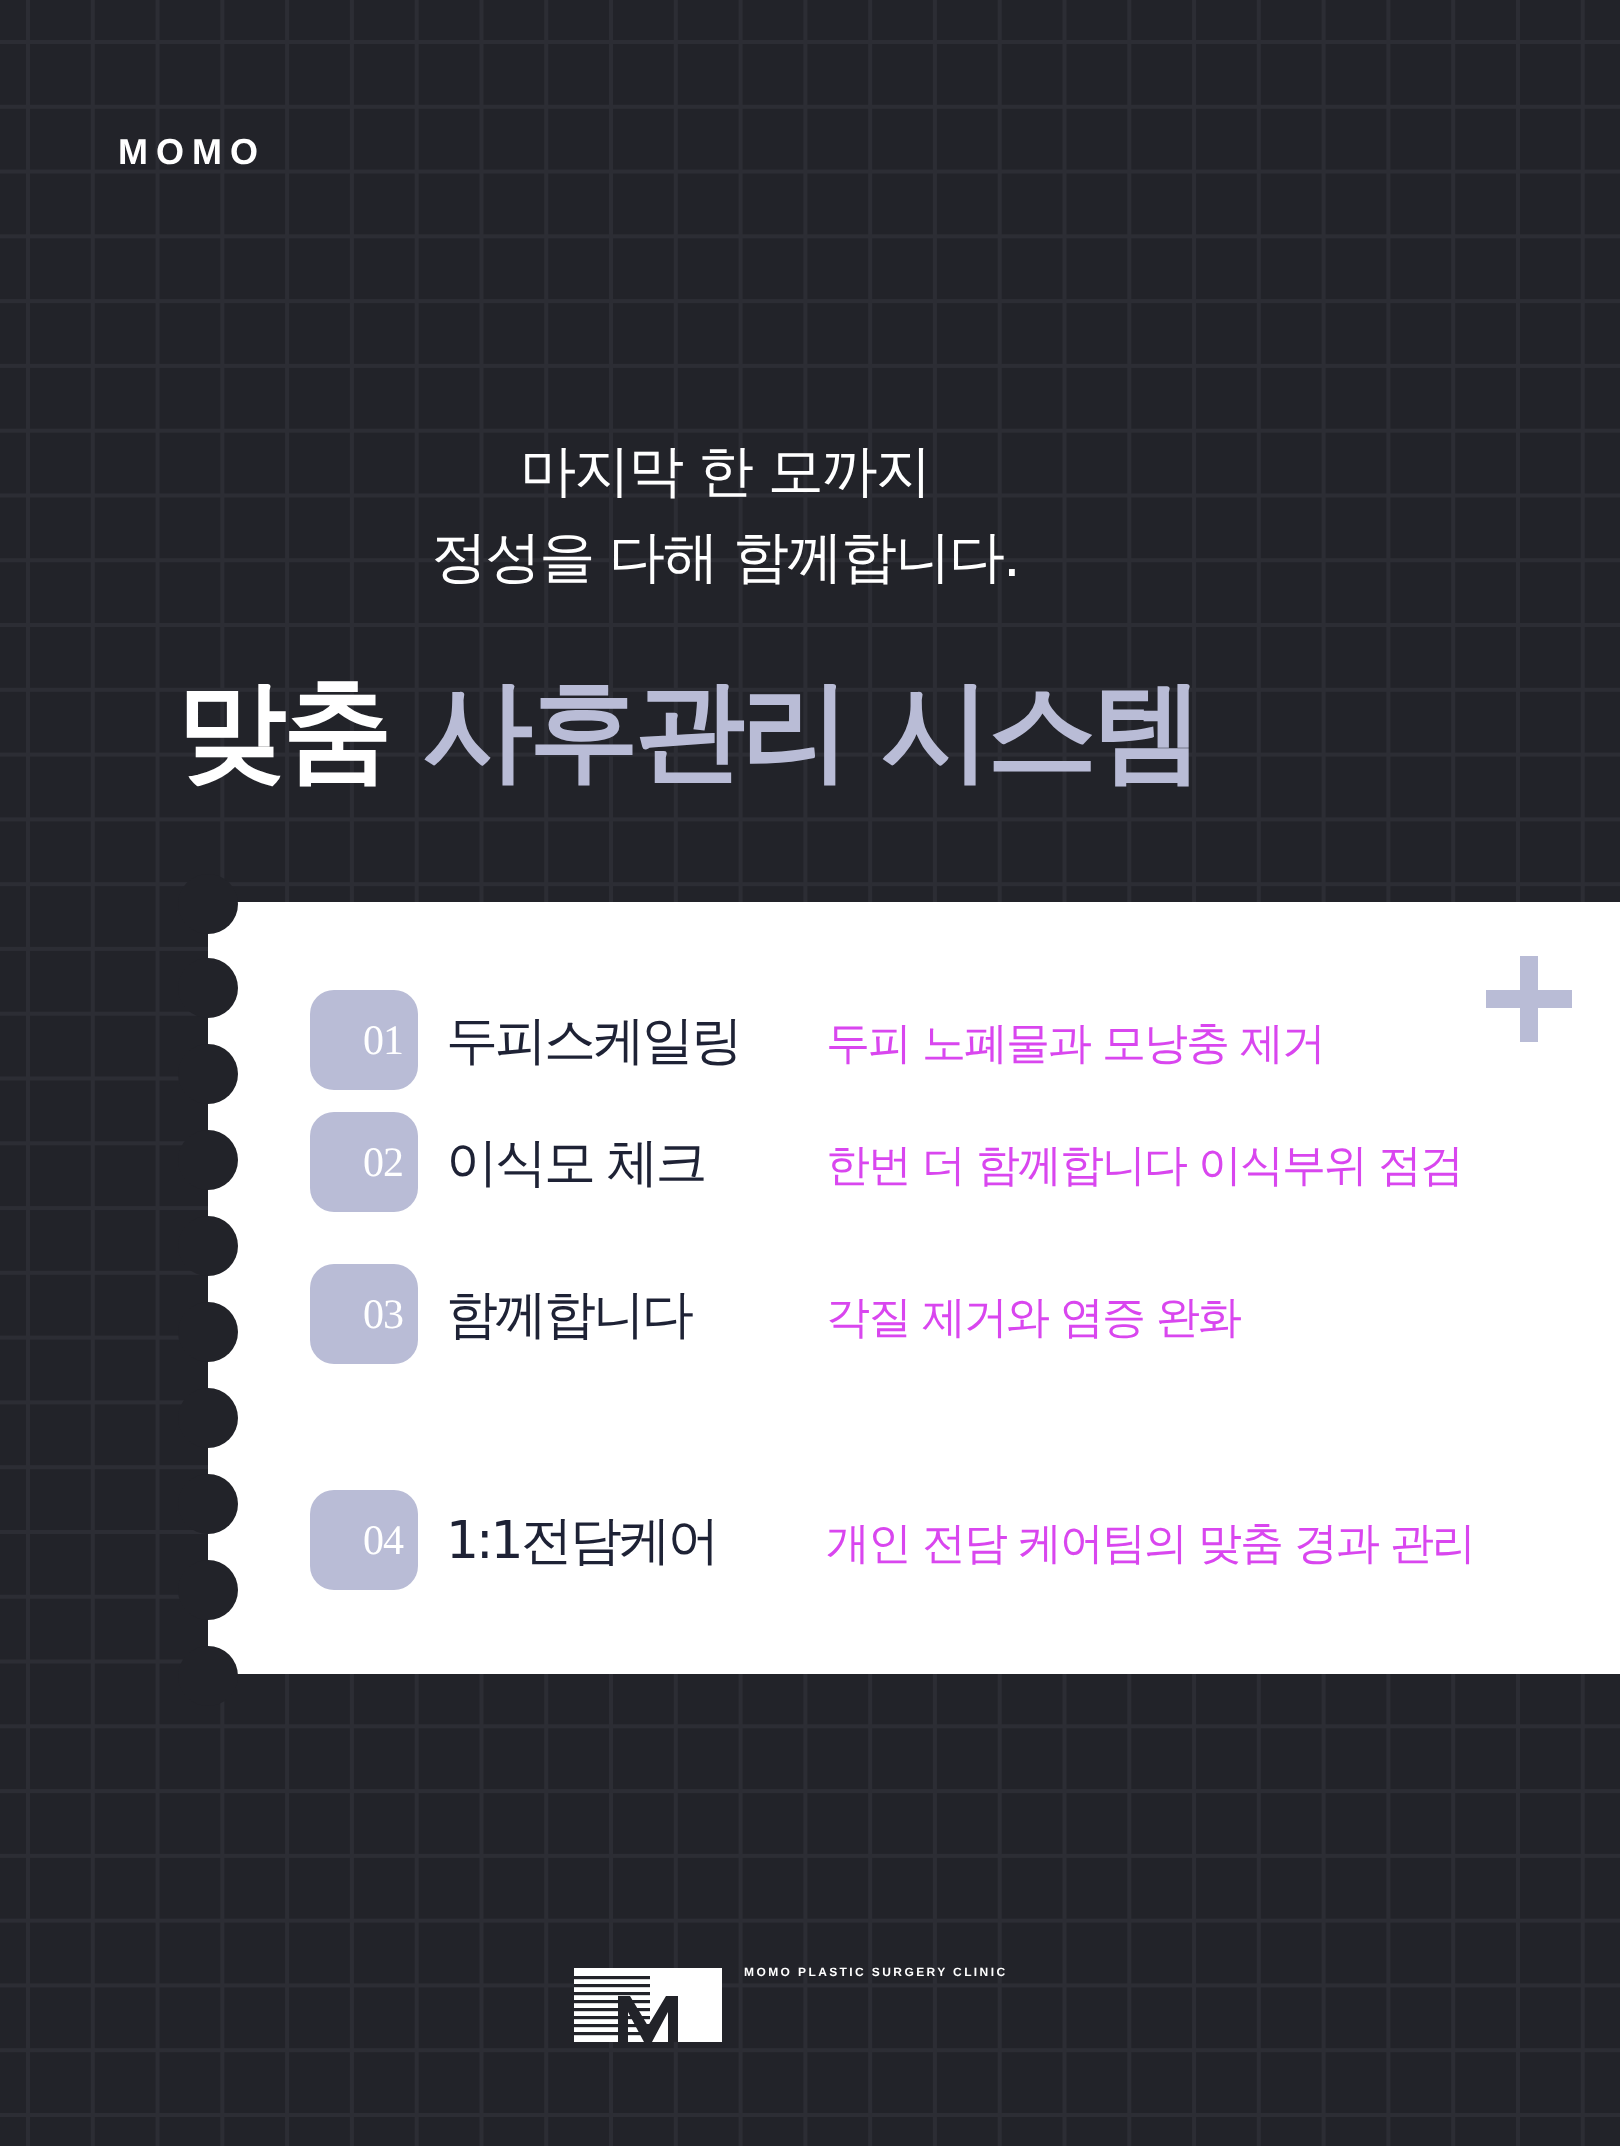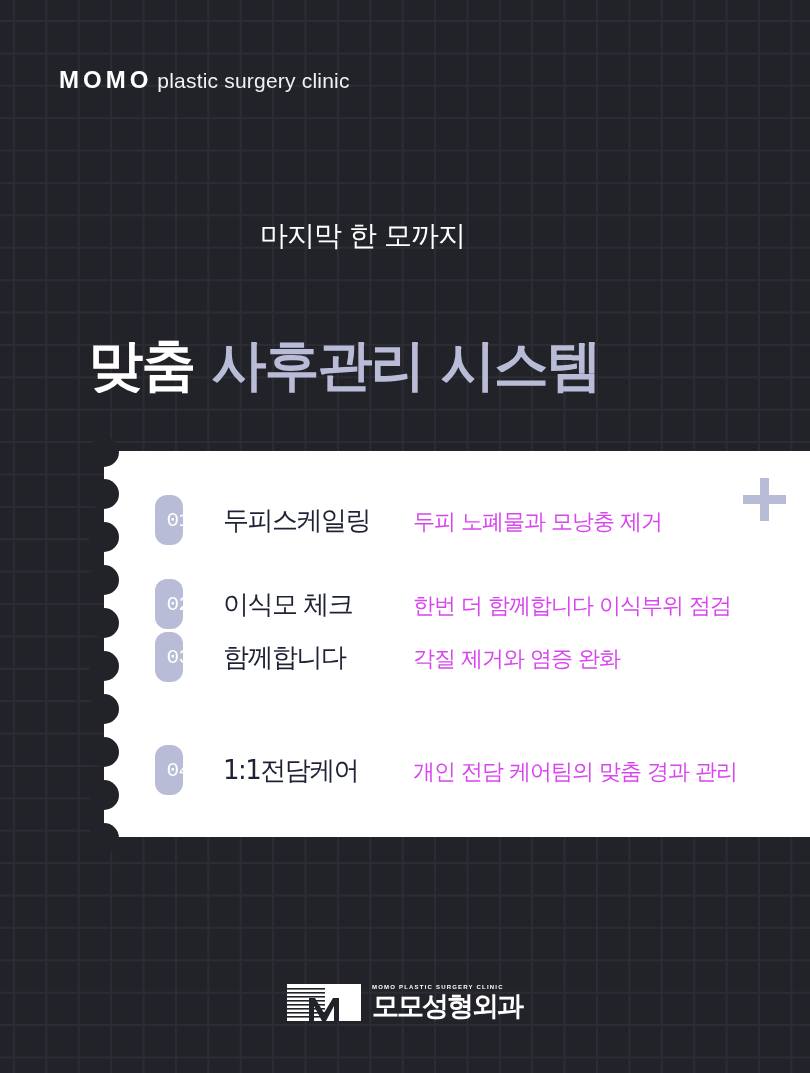--- a/index.html
+++ b/index.html
@@ -12,21 +12,21 @@
         linear-gradient(to bottom, #2c2d34 2px, transparent 2px);
       background-size: 32.4px 32.4px;
       background-position: 13px 20px;
       font-family: "DejaVu Sans", "Liberation Sans", sans-serif;
     }
     .brand-top {
       position: absolute; left: 59px; top: 46px;
       color: #ffffff; font-family: "Liberation Sans", sans-serif;
       font-size: 21px; white-space: nowrap; display: flex; align-items: baseline;
     }
-    .brand-top .momo { font-weight: 700; letter-spacing: 4px; margin-right: 5px; font-size: 24px; margin-top: 20px; }
+    .brand-top .momo { font-weight: 700; letter-spacing: 4px; margin-right: 5px; font-size: 18px; margin-top: 20px; }
     .brand-top .rest { font-weight: 400; letter-spacing: 0.2px; color: #f1f1f3; }
 
     .intro {
       position: absolute; left: 0; width: 725px; top: 214px;
       text-align: center; color: #ffffff;
       font-size: 28px; line-height: 43px; letter-spacing: -1px;
     }
     .headline {
       position: absolute; left: 0; width: 688px; top: 330px;
       text-align: center; font-size: 55px; font-weight: 700; letter-spacing: -2px; line-height: 70px;
@@ -47,22 +47,22 @@
       position: absolute; left: 743px; top: 478px; width: 43px; height: 43px;
     }
     .plus::before, .plus::after { content: ""; position: absolute; background: #b9bcd6; }
     .plus::before { left: 17px; top: 0; width: 9px; height: 43px; }
     .plus::after { left: 0; top: 17px; width: 43px; height: 9px; }
 
     .row {
       position: absolute; left: 155px; height: 50px; display: flex; align-items: center;
     }
     .badge {
-      width: 28px; height: 50px; border-radius: 12px; background: #b9bcd6;
-      color: #ffffff; font-family: Liberation Mono, monospace; font-size: 21px;
+      width: 54px; height: 50px; border-radius: 12px; background: #b9bcd6;
+      color: #ffffff; font-family: Liberation Serif, serif; font-size: 21px;
       display: flex; align-items: center; justify-content: center; letter-spacing: -0.5px; padding-left: 19px;
     }
     .row-title {
       position: absolute; left: 68px; top: 8px; white-space: nowrap;
       color: #1e2235; font-size: 26px; font-weight: 400; letter-spacing: -1.5px;
     }
     .row-desc {
       position: absolute; left: 258px; top: 12px; white-space: nowrap;
       color: #d946ef; font-size: 22px; letter-spacing: -1px;
     }
@@ -80,25 +80,25 @@
     .logo-ko {
       position: absolute; left: 0; top: 6px; color: #ffffff; font-size: 27px;
       font-weight: 700; letter-spacing: -2px; white-space: nowrap; line-height: 32px;
     }
   </style>
 </head>
 <body>
 
 <div class="brand-top">
   <span class="momo">MOMO</span>
-  <span class="rest">plastic surgery clinic</span>
 </div>
 
 <div class="intro">
   <div>마지막 한 모까지</div>
+  <div>정성을 다해 함께합니다.</div>
 </div>
 
 <div class="headline">
   <span class="w">맞춤</span>
   <span class="a">사후관리 시스템</span>
 </div>
 
 <div class="card"></div>
 
 <div class="bite" style="top:437px"></div>
@@ -112,21 +112,21 @@
 <div class="bite" style="top:780px"></div>
 <div class="bite" style="top:823px"></div>
 
 <div class="plus"></div>
 
 <div class="row" style="top:495px">
   <div class="badge">01</div>
   <div class="row-title">두피스케일링</div>
   <div class="row-desc">두피 노폐물과 모낭충 제거</div>
 </div>
-<div class="row" style="top:579px">
+<div class="row" style="top:556px">
   <div class="badge">02</div>
   <div class="row-title">이식모 체크</div>
   <div class="row-desc">한번 더 함께합니다 이식부위 점검</div>
 </div>
 <div class="row" style="top:632px">
   <div class="badge">03</div>
   <div class="row-title">함께합니다</div>
   <div class="row-desc">각질 제거와 염증 완화</div>
 </div>
 <div class="row" style="top:745px">
@@ -147,15 +147,14 @@
       <rect x="0" y="20" width="38" height="1.6"></rect>
       <rect x="0" y="24" width="38" height="1.6"></rect>
       <rect x="0" y="28" width="38" height="1.6"></rect>
       <rect x="0" y="32" width="38" height="1.6"></rect>
 
       <polygon points="22,14 28,14 37,29 46,14 52,14 52,37 47,37 47,22 39,37 35,37 27,22 27,37 22,37"></polygon>
     </g>
   </svg>
   <div class="logo-text">
     <div class="logo-cap">MOMO PLASTIC SURGERY CLINIC</div>
-    <div class="logo-ko">모모성형외과</div>
   </div>
 </div>
 
 </body></html>

